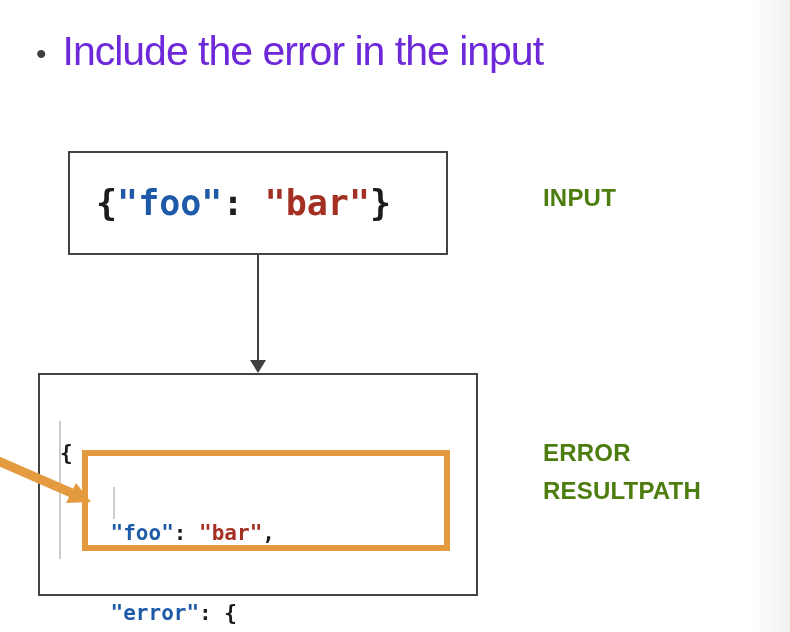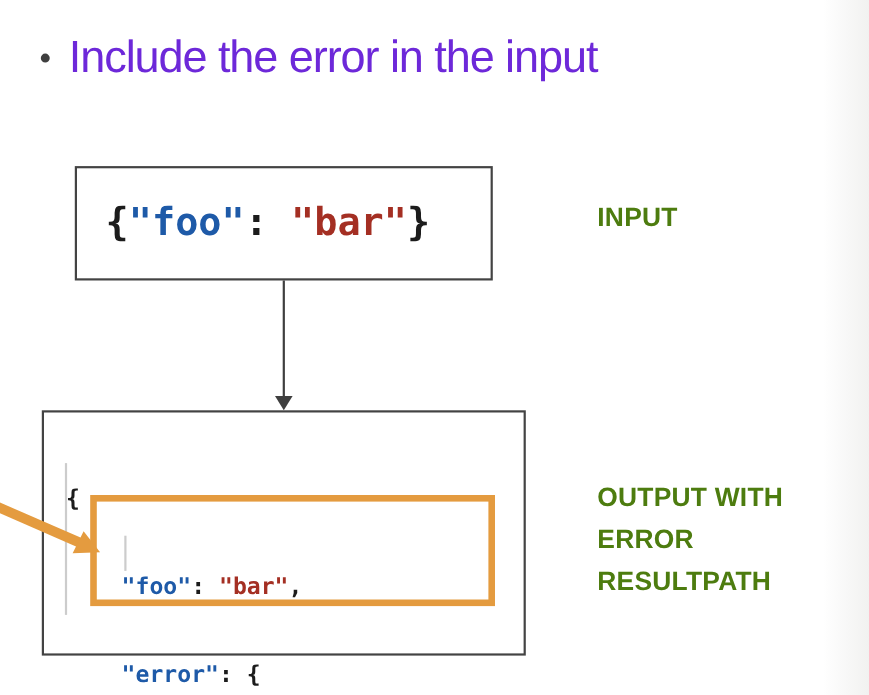--- a/index.html
+++ b/index.html
@@ -120,17 +120,16 @@
   </div>
 
   <div class="highlight-box"></div>
 
   <svg class="orange-arrow" width="100" height="62" viewBox="0 0 100 62">
     <line x1="-4" y1="8" x2="74" y2="42" stroke="#E49B3F" stroke-width="9"></line>
     <polygon points="91,50 66,51 76,31" fill="#E49B3F"></polygon>
   </svg>
 
   <div class="side-label output-label">
-    <div>OUTPUT WITH</div>
     <div>ERROR RESULTPATH</div>
   </div>
 
 </div>
 
 </body></html>

